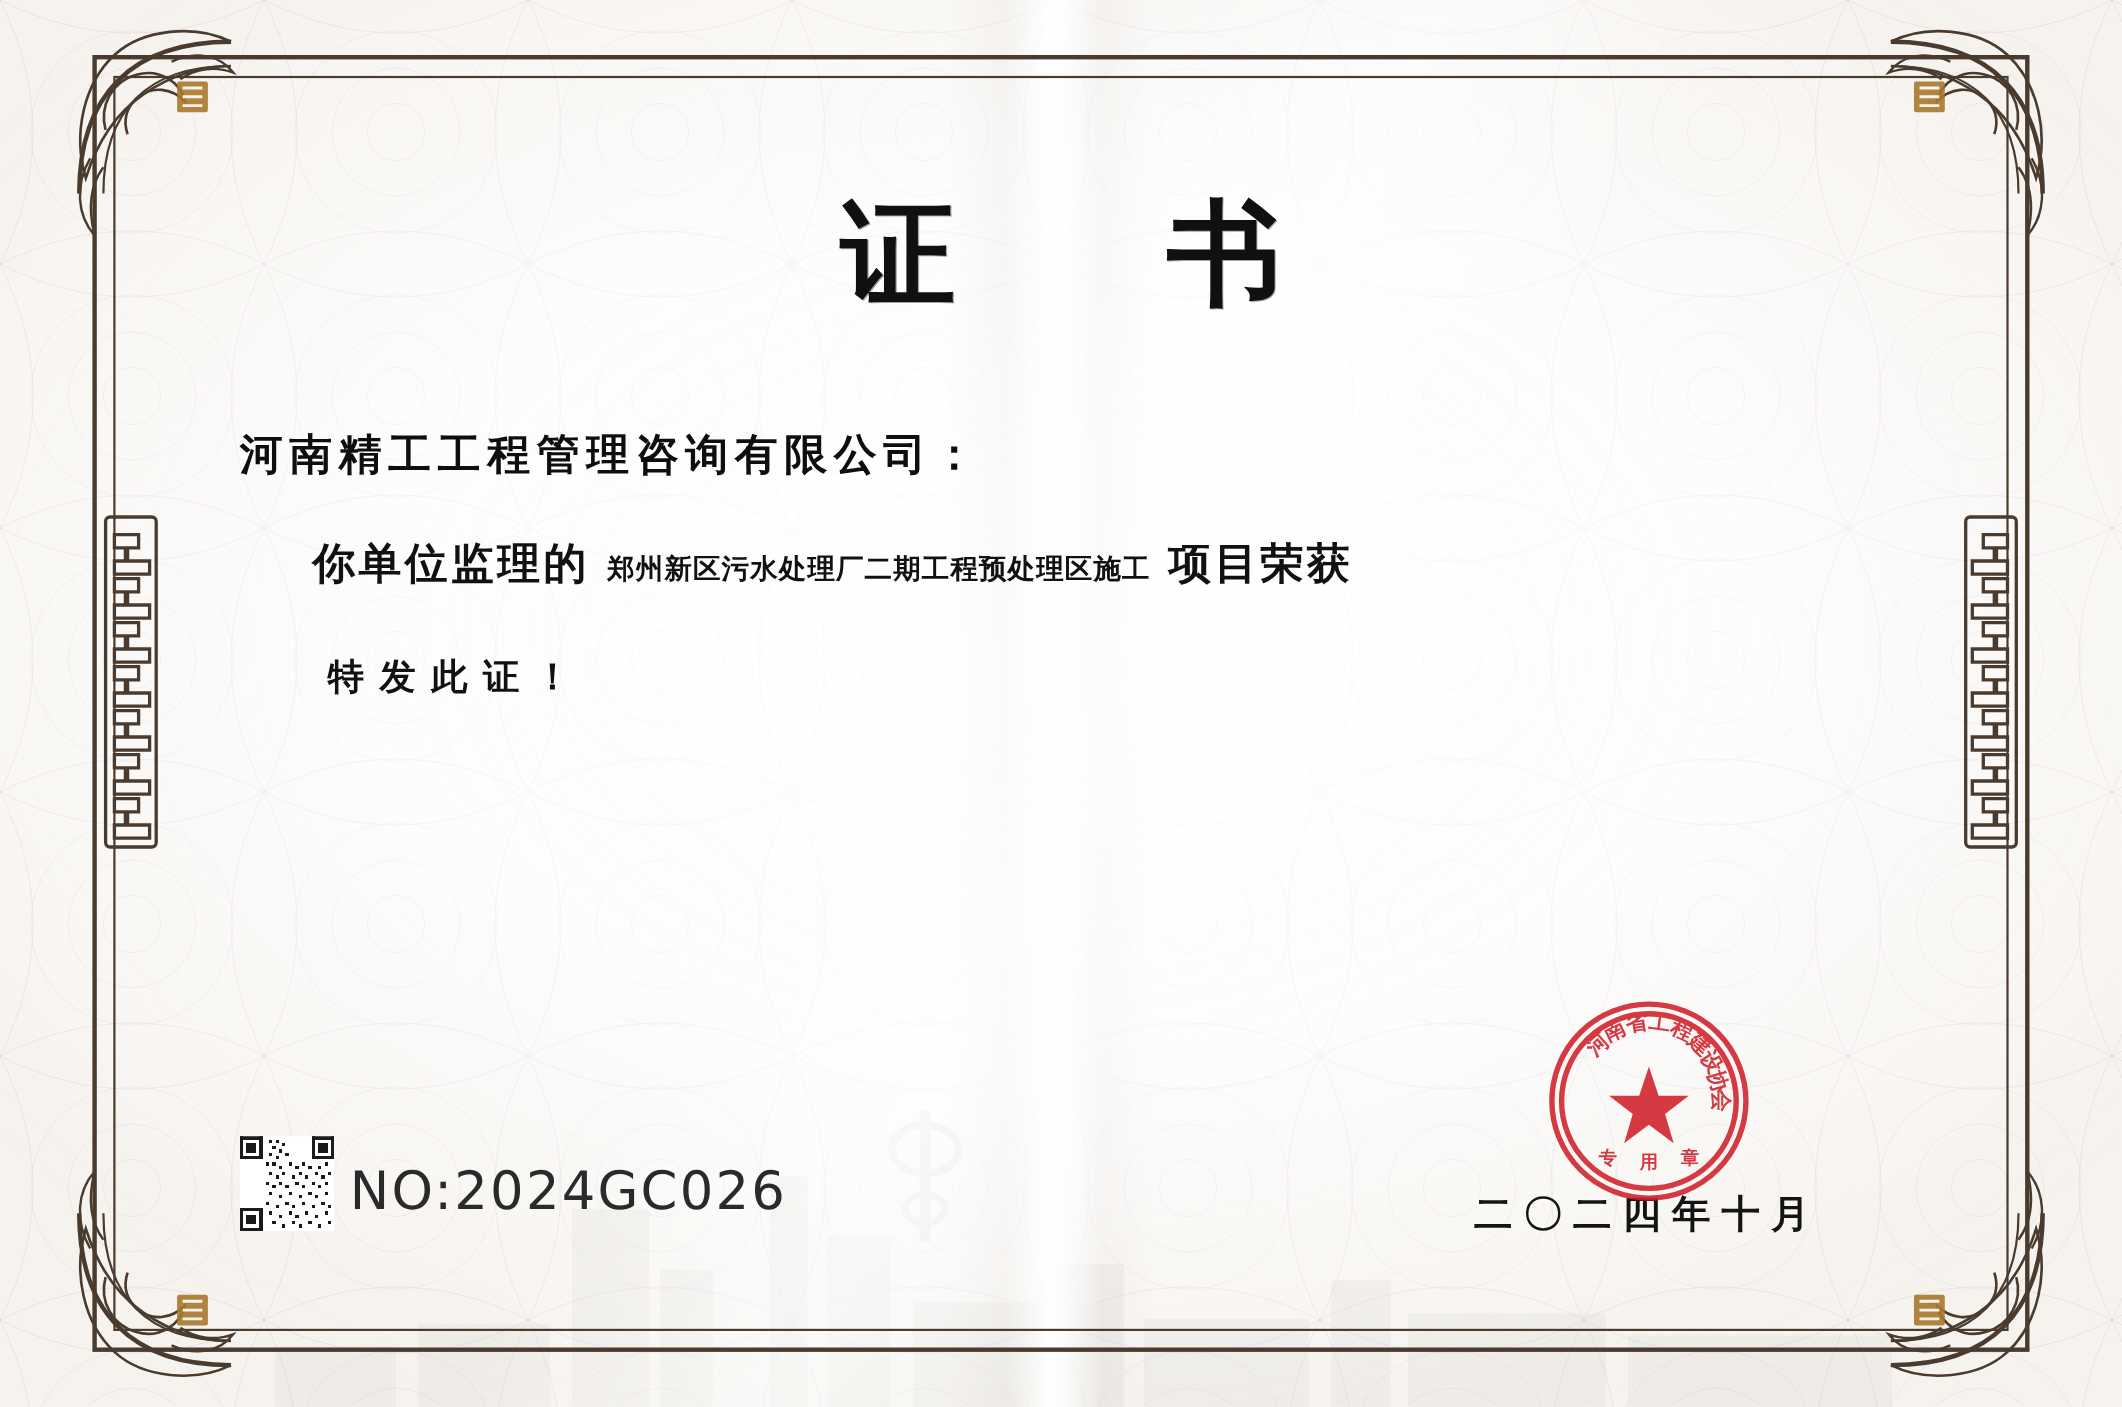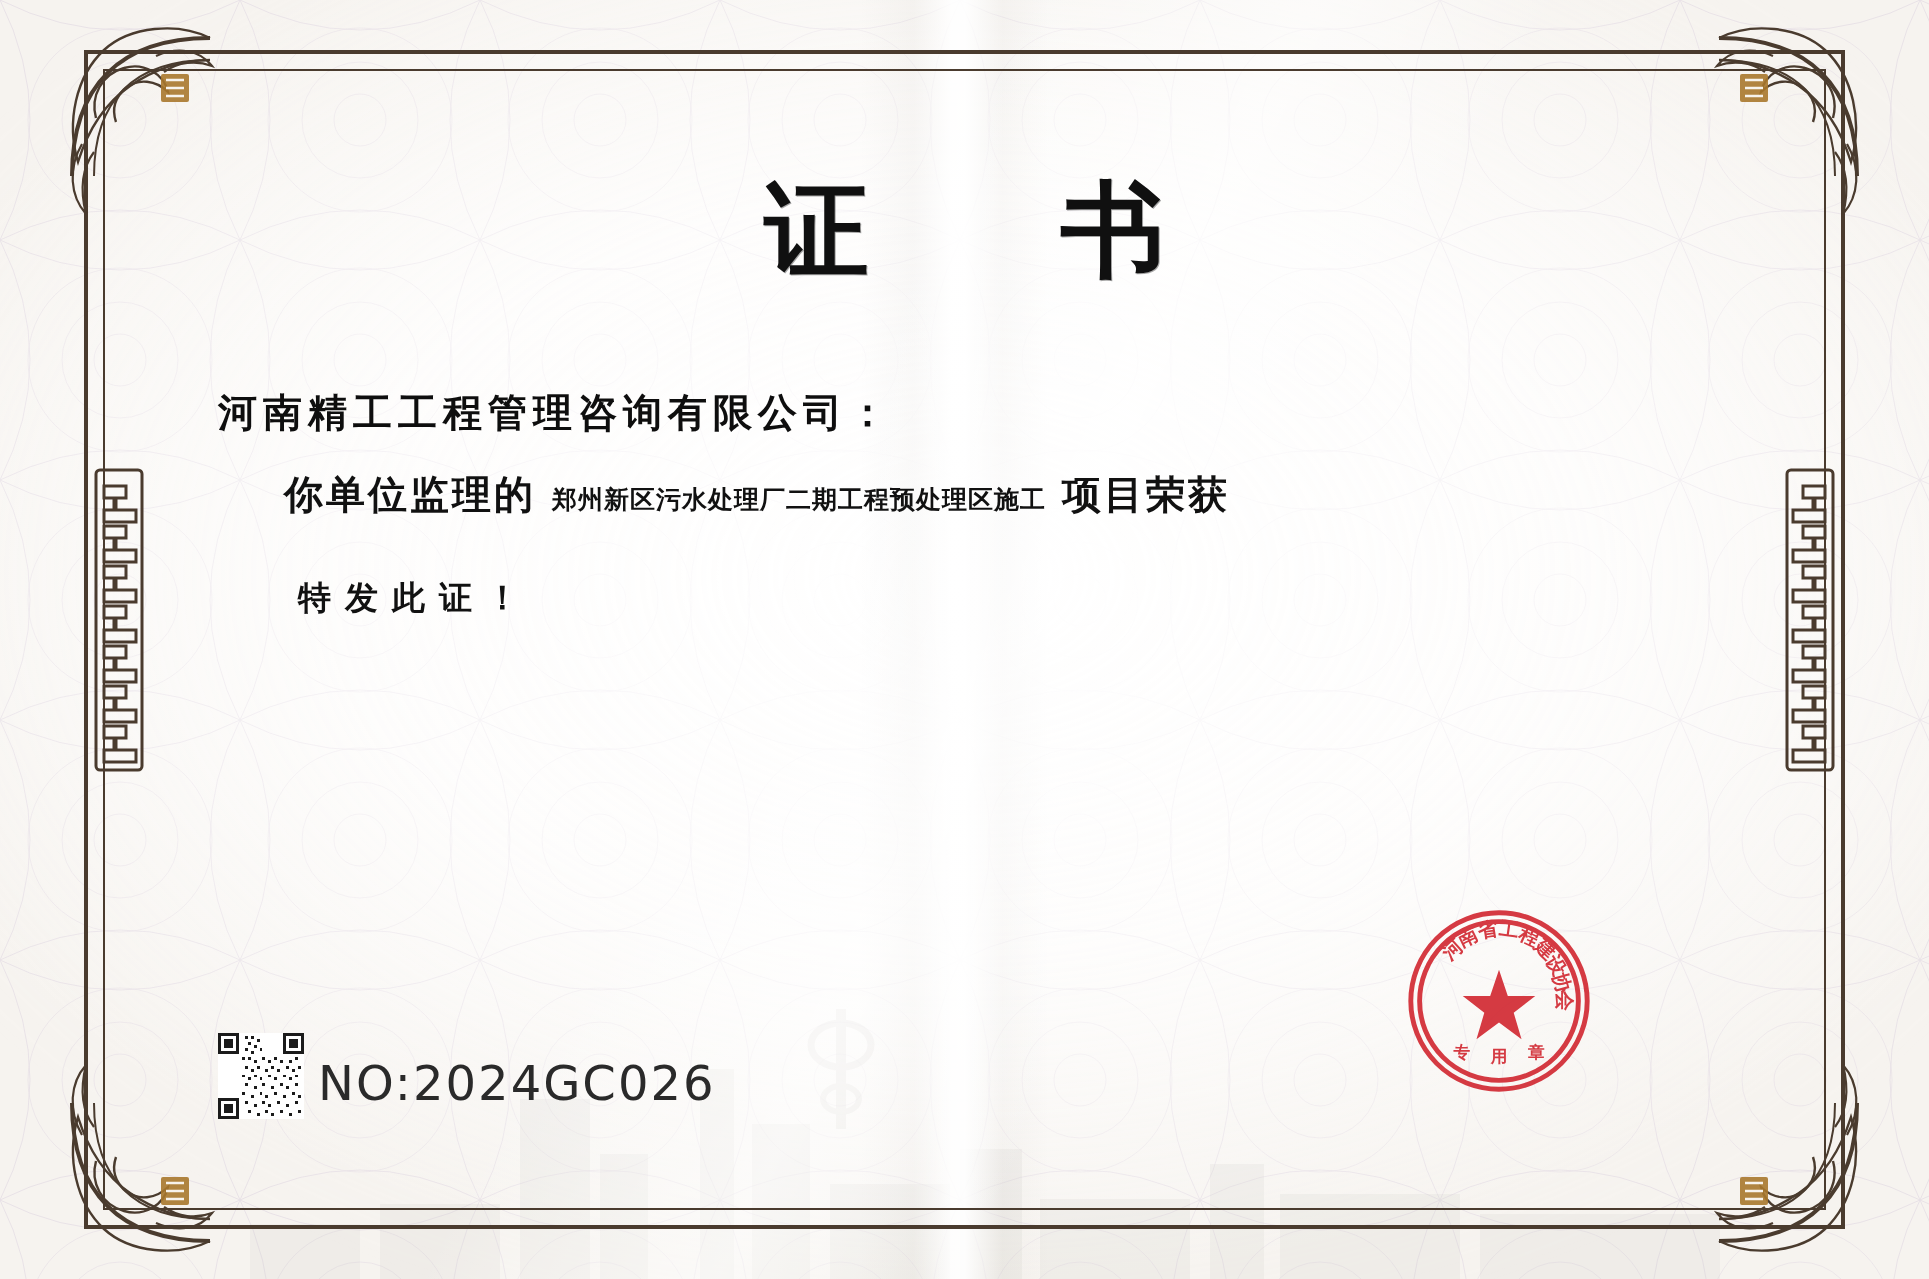--- a/index.html
+++ b/index.html
@@ -89,21 +89,21 @@
     margin-top: 84px;
     padding: 0 68px;
     color: #111;
   }
 
   .line-company {
     font-size: 39px;
     letter-spacing: 6px;
     font-weight: 600;
     color: #0e0e0e;
-    margin-bottom: 28px;
+    margin-bottom: 45px;
   }
 
   .line-award {
     font-size: 39px;
     letter-spacing: 3px;
     font-weight: 700;
     margin-left: 66px;
     margin-bottom: 54px;
     white-space: nowrap;
   }
@@ -428,20 +428,21 @@
           <rect x="16" y="26" width="1" height="1"></rect>
             <rect x="18" y="27" width="1" height="1"></rect>
           <rect x="21" y="26" width="1" height="1"></rect>
             <rect x="24" y="27" width="1" height="1"></rect>
           <rect x="27" y="26" width="1" height="1"></rect>
         </g>
       </svg>
 
       <div class="serial">NO:2024GC026</div>
 
+      <div class="issue-date">二〇二四年十月</div>
 
       <svg class="seal" viewBox="0 0 200 200">
         <g fill="none" stroke="#d0202a" stroke-width="5">
           <circle cx="100" cy="100" r="90"></circle>
           <circle cx="100" cy="100" r="81"></circle>
         </g>
         <path d="M100 68 l9 27 h28 l-22 17 8 27 -23-17 -23 17 8-27 -22-17 h28 z" fill="#d0202a"></path>
         <g fill="#d0202a" font-family="DejaVu Serif, serif" font-size="20" font-weight="700">
           <text x="100" y="36" text-anchor="middle" transform="rotate(-42 100 100)">河</text>
           <text x="100" y="34" text-anchor="middle" transform="rotate(-26 100 100)">南</text>

